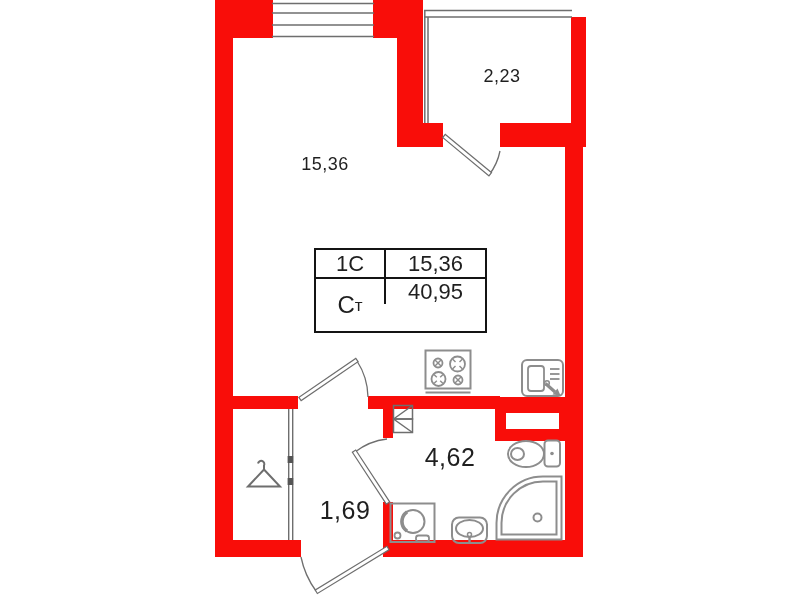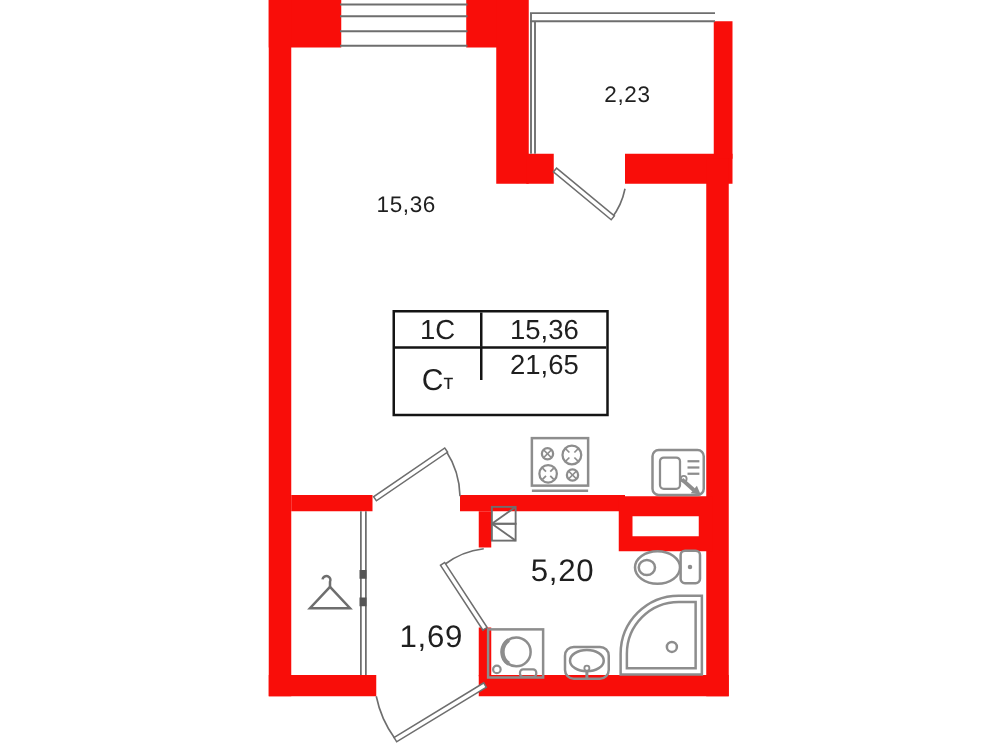--- a/index.html
+++ b/index.html
@@ -164,26 +164,26 @@
     </g>
 
     <g stroke="#6e6e6e" fill="none" stroke-width="2">
       <path d="M248,486.5 L280,486.5 L264,469.5 Z"></path>
       <path d="M264,469.5 L264,465.5 A3.2,3.2 0 1 0 258,463.5"></path>
     </g>
   </svg>
 
   <div class="area-label lbl-big" style="left:325px;top:164px">15,36</div>
   <div class="area-label lbl-big" style="left:502px;top:76px">2,23</div>
-  <div class="area-label lbl-mid" style="left:450px;top:457px">5,20</div>
+  <div class="area-label lbl-mid" style="left:450px;top:457px">4,62</div>
   <div class="area-label lbl-mid" style="left:345px;top:510px">1,69</div>
 
   <div class="info-table">
     <div class="cell c-key" style="grid-row:1;grid-column:1">1С</div>
     <div class="cell c-val" style="grid-row:1;grid-column:2">15,36</div>
     <div class="cell c-key k-merged r-sep" style="grid-column:1">
       <span>С</span>
         <span class="sub">т</span>
     </div>
-    <div class="cell c-val r-sep" style="grid-row:2;grid-column:2">21,65</div>
+    <div class="cell c-val r-sep" style="grid-row:2;grid-column:2">40,95</div>
   </div>
 
 </div>
 
 </body></html>

